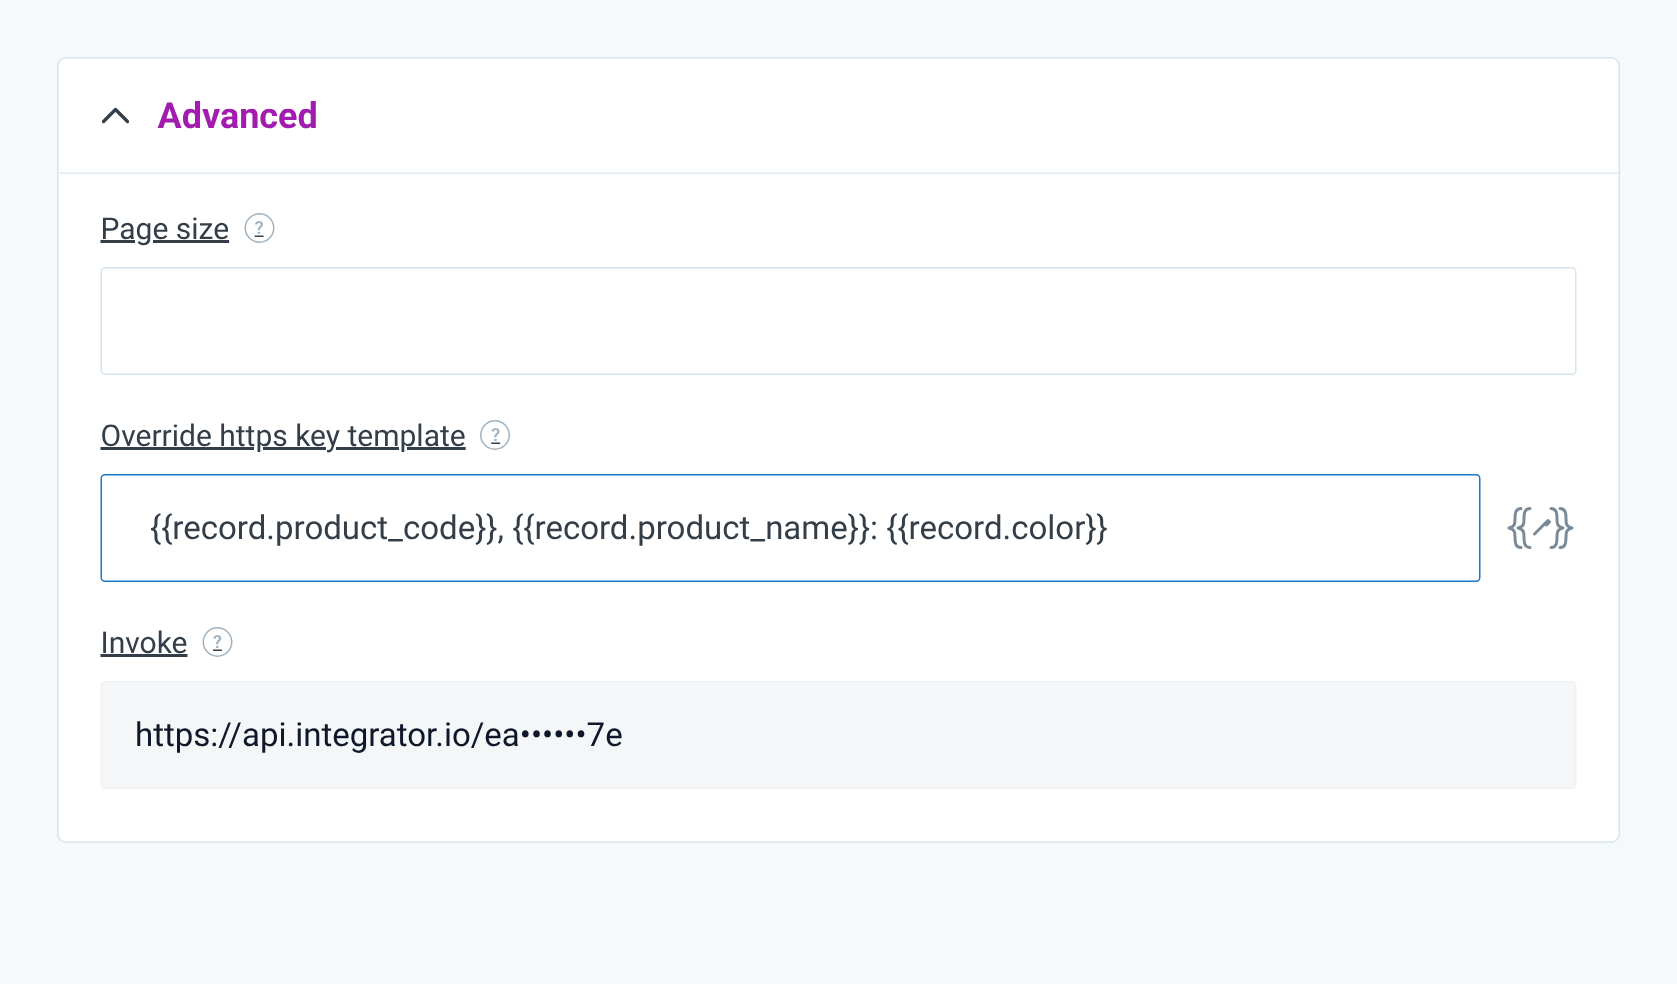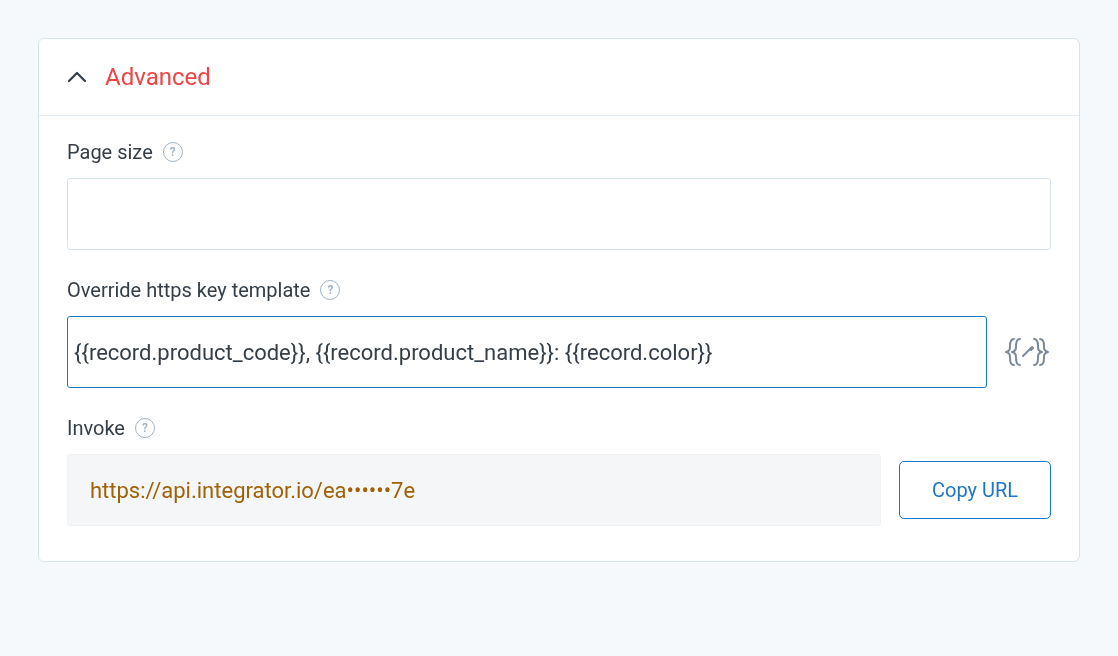--- a/index.html
+++ b/index.html
@@ -28,33 +28,34 @@
     .chevron-icon {
       width: 20px;
       height: 20px;
       display: flex;
       align-items: center;
       justify-content: center;
       color: #333e48;
     }
     .panel-title {
       font-size: 24px;
-      font-weight: 400;
-      color: #ef4444;
+      font-weight: 700;
+      color: #a21caf;
     }
     .panel-body {
       padding: 24px 28px 30px 28px;
     }
     .field-group { margin-bottom: 28px; }
     .field-group:last-child { margin-bottom: 5px; }
     .field-label-row {
       display: flex;
       align-items: center;
       gap: 10px;
       margin-bottom: 14px;
+      text-decoration: underline;
     }
     .field-label {
       font-size: 20px;
       font-weight: 400;
       color: #333e48;
     }
     .help-icon {
       width: 20px;
       height: 20px;
       border-radius: 50%;
@@ -65,21 +66,21 @@
       justify-content: center;
       font-size: 12px;
       font-weight: 600;
       cursor: pointer;
     }
     .text-input {
       width: 100%;
       height: 72px;
       border: 1px solid #d6e4ed;
       border-radius: 3px;
-      padding: 0 6px;
+      padding: 0 32px;
       font-size: 22px;
       color: #333e48;
       font-family: inherit;
       outline: none;
       background: #ffffff;
     }
     .text-input.focused { border: 1.5px solid #1d76c7; }
     .input-row-with-adornment {
       display: flex;
       align-items: center;
@@ -96,21 +97,21 @@
       cursor: pointer;
     }
     .readonly-input {
       flex: 1;
       height: 72px;
       border: 1px solid #eef2f5;
       background: #f4f6f8;
       border-radius: 3px;
       padding: 0 22px;
       font-size: 22px;
-      color: #a16207;
+      color: #0f172a;
       display: flex;
       align-items: center;
       font-family: inherit;
     }
     .invoke-row {
       display: flex;
       align-items: center;
       gap: 18px;
     }
     .copy-btn {
@@ -169,18 +170,17 @@
       </div>
     </div>
 
     <div class="field-group">
       <div class="field-label-row">
         <span class="field-label">Invoke</span>
         <span class="help-icon">?</span>
       </div>
       <div class="invoke-row">
         <div class="readonly-input">https://api.integrator.io/ea••••••7e</div>
-        <button class="copy-btn">Copy URL</button>
       </div>
     </div>
 
   </div>
 </div>
 
 </body></html>

